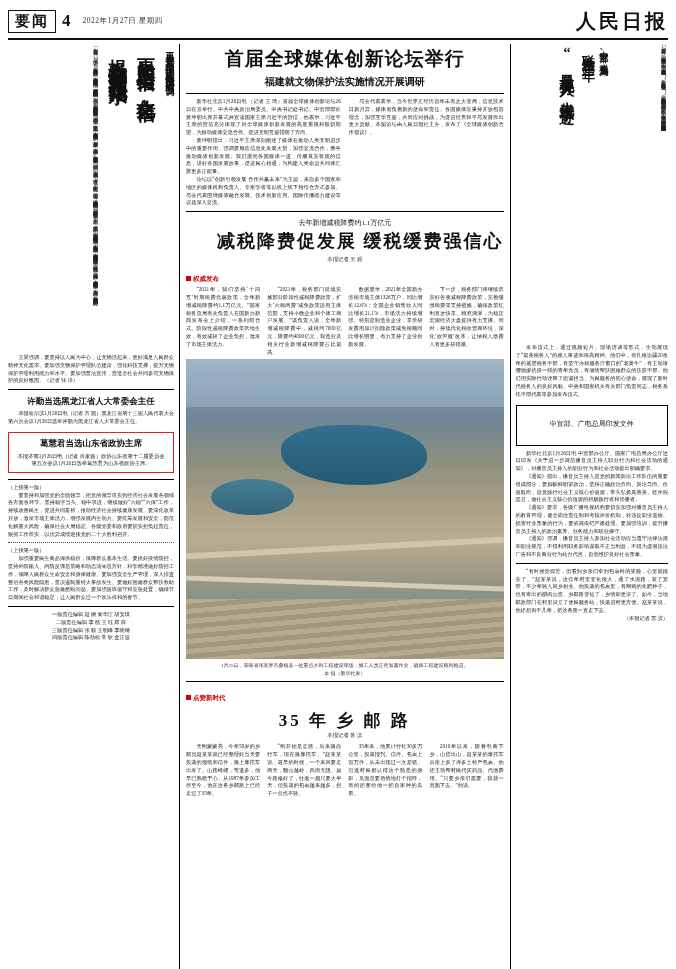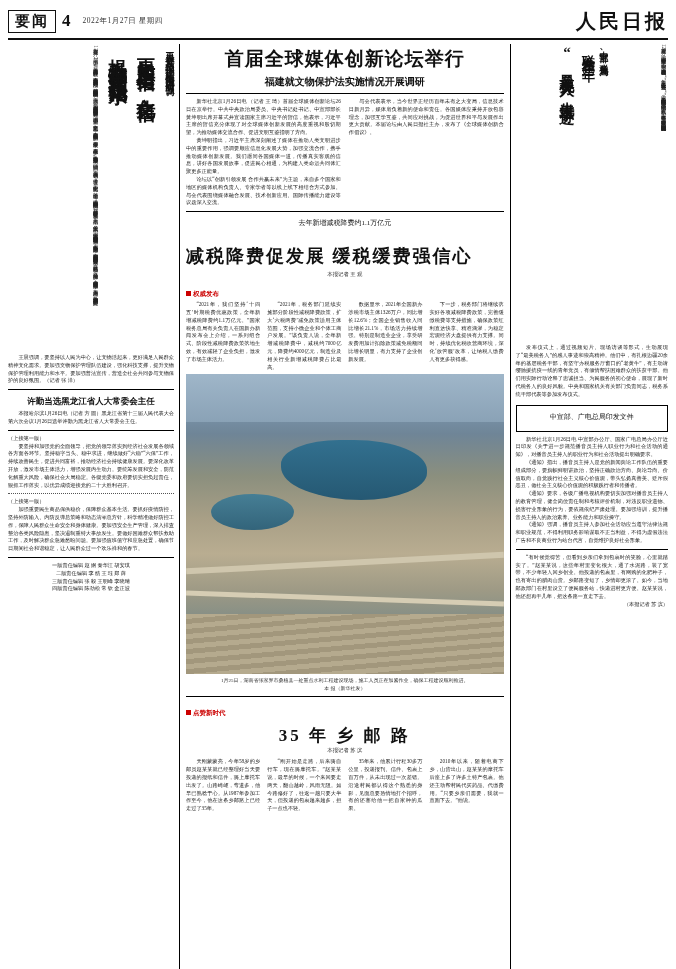--- a/index.html
+++ b/index.html
@@ -55,21 +55,21 @@
   .redbox .d{font-size:5.3px;text-align:center;margin-top:3px;color:#222;}
 
   .para-ind{text-indent:2em;}
 
   
   .mid-head1{font-size:19px;font-weight:bold;text-align:center;letter-spacing:1px;margin:2px 0 3px;}
   .mid-sub1{font-size:10px;font-weight:bold;text-align:center;margin-bottom:4px;}
   .mid-two{display:flex;gap:8px;}
   .mid-two > div{flex:1;}
   .kicker{font-size:7px;text-align:center;margin:6px 0 1px;color:#111;}
-  .mid-head2{font-size:18px;font-weight:bold;text-align:left;letter-spacing:2px;margin:16px 0 3px;}
+  .mid-head2{font-size:18px;font-weight:bold;text-align:right;letter-spacing:2px;margin:1px 0 3px;}
   .byline{font-size:5.4px;text-align:center;color:#333;margin-bottom:4px;}
   .seclabel{display:inline-block;font-size:6.5px;font-weight:bold;color:#c00;margin:2px 0;}
   .seclabel .sq{display:inline-block;width:5px;height:5px;background:#c00;margin-right:2px;}
   .three{display:flex;gap:7px;}
   .three > div{flex:1;}
 
   .photo{width:100%;height:300px;background:
      linear-gradient(180deg,#8fa8bf 0%,#7b94ab 12%,#6f8597 20%,#8b8f7e 34%,#a89f86 48%,#b9ad91 60%,#9e9a85 72%,#7e8b86 84%,#6e7d7c 100%);
      position:relative;overflow:hidden;margin-top:3px;}
   .photo .water{position:absolute;left:30%;top:22%;width:46%;height:20%;
@@ -85,21 +85,21 @@
   .photo-cap{font-size:5px;text-align:center;color:#333;margin-top:3px;line-height:1.5;}
 
   .mid-head3{font-size:17px;font-weight:bold;text-align:center;letter-spacing:3px;margin:4px 0 0;}
 
   
   .r-vert-wrap{display:flex;flex-direction:row-reverse;height:300px;gap:2px;}
   .r-vert.big{writing-mode:vertical-rl;text-orientation:upright;font-size:13px;font-weight:bold;letter-spacing:2px;line-height:1.1;width:18px;}
   .r-vert.big2{writing-mode:vertical-rl;text-orientation:upright;font-size:15px;font-weight:bold;letter-spacing:2px;line-height:1.1;width:20px;}
   .r-vert.med{writing-mode:vertical-rl;text-orientation:upright;font-size:9px;font-weight:bold;letter-spacing:1px;width:13px;}
   .r-vert-body{writing-mode:vertical-rl;font-size:5.2px;line-height:1.6;height:290px;width:56px;color:#222;}
-  .box2{border:1px solid #000;padding:6px;margin-top:6px;}
+  .box2{border:1px solid #000;padding:13px;margin-top:6px;}
   .box2 .sub{font-size:7px;text-align:center;margin-bottom:3px;}
   .box2 .t{font-size:12px;font-weight:bold;text-align:center;line-height:1.25;letter-spacing:1px;}
 </style>
 </head>
 <body>
 
 <div class="page">
 
   <div class="masthead">
     <div class="masthead-left">
@@ -121,20 +121,24 @@
         <div class="vert-body">本报北京1月26日电 记者26日从全国人大常委会办公厅获悉，全国人大常委会副委员长王晨日前赴浙江、福建就文物保护法实施情况开展调研。王晨强调，要深入学习贯彻习近平总书记关于文物工作的重要论述，增强历史自觉、坚定文化自信，全面贯彻实施文物保护法，在保护中发展、在发展中保护，推动文物事业高质量发展。调研期间，王晨深入博物馆、考古遗址、历史文化街区、革命旧址等，实地了解文物保护管理利用情况，并召开座谈会听取意见建议。王晨指出，党的十八大以来，以习近平同志为核心的党中央高度重视文物工作，作出一系列重大决策部署，文物保护利用和文化遗产保护传承取得显著成效。要认真总结经验，坚持依法保护，健全文物保护法律制度体系，加大执法力度，推动文物保护利用水平不断提升。</div>
       </div>
 
       <div class="tiny para-ind">王晨强调，要坚持以人民为中心，让文物活起来，更好满足人民群众精神文化需求。要加强文物保护管理队伍建设，强化科技支撑，提升文物保护管理利用能力和水平。要加强普法宣传，营造全社会共同参与文物保护的良好氛围。（记者 张 洋）</div>
 
       <div class="rule"></div>
 
       <div class="left-news-title">许勤当选黑龙江省人大常委会主任</div>
       <div class="tiny para-ind">本报哈尔滨1月26日电（记者 方 圆）黑龙江省第十三届人民代表大会第六次会议1月26日选举许勤为黑龙江省人大常委会主任。</div>
 
+      <div class="redbox">
+        <div class="t">葛慧君当选山东省政协主席</div>
+        <div class="d">本报济南1月26日电（记者 肖家鑫）政协山东省第十二届委员会第五次会议1月26日选举葛慧君为山东省政协主席。</div>
+      </div>
 
       <div class="rule"></div>
 
       <div class="tiny">（上接第一版）</div>
       <div class="tiny para-ind">要坚持和加强党的全面领导，把党的领导落实到经济社会发展各领域各方面各环节。坚持稳字当头、稳中求进，继续做好“六稳”“六保”工作，持续改善民生，促进共同富裕，推动经济社会持续健康发展。要深化改革开放，激发市场主体活力，增强发展内生动力。要统筹发展和安全，防范化解重大风险，确保社会大局稳定。各级党委和政府要切实担负起责任，狠抓工作落实，以优异成绩迎接党的二十大胜利召开。</div>
 
       <div class="dotrule"></div>
 
       <div class="tiny">（上接第一版）</div>
       <div class="tiny para-ind">加强重要民生商品保供稳价，保障群众基本生活。要抓好疫情防控，坚持外防输入、内防反弹总策略和动态清零总方针，科学精准做好防控工作，保障人民群众生命安全和身体健康。要加强安全生产管理，深入排查整治各类风险隐患，坚决遏制重特大事故发生。要做好困难群众帮扶救助工作，及时解决群众急难愁盼问题。要加强值班值守和应急处置，确保节日期间社会和谐稳定，让人民群众过一个欢乐祥和的春节。</div>

